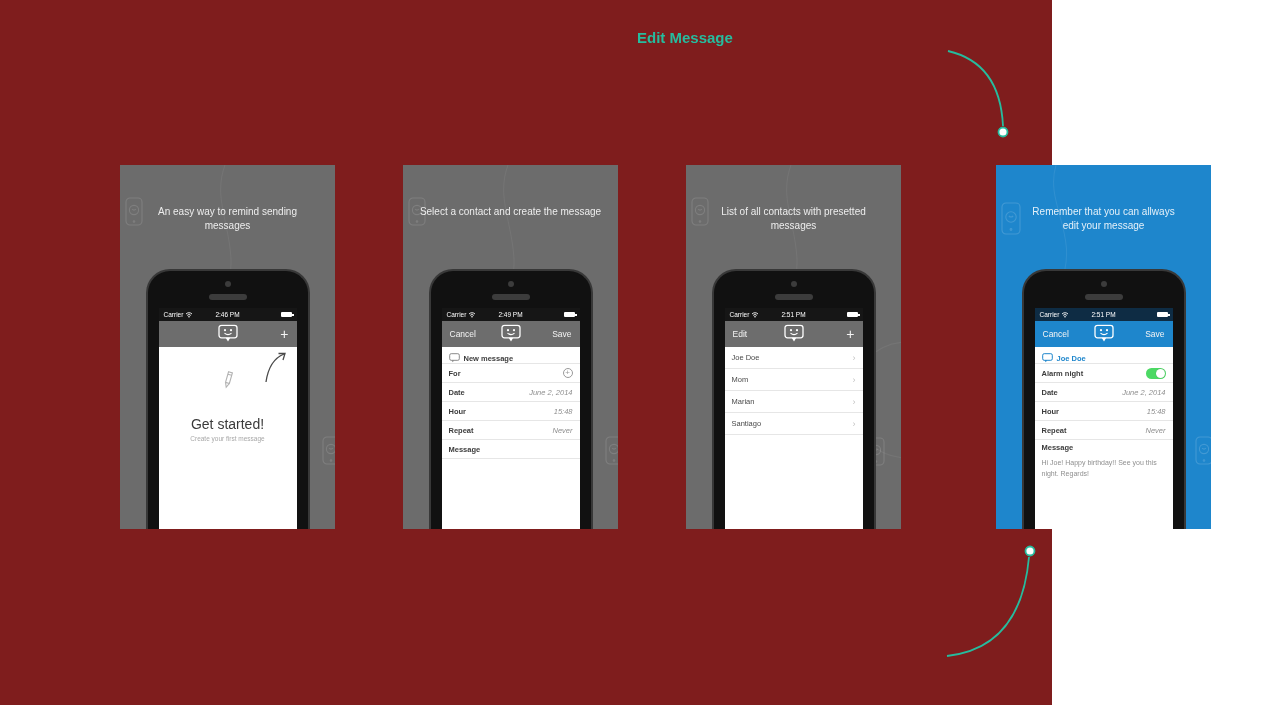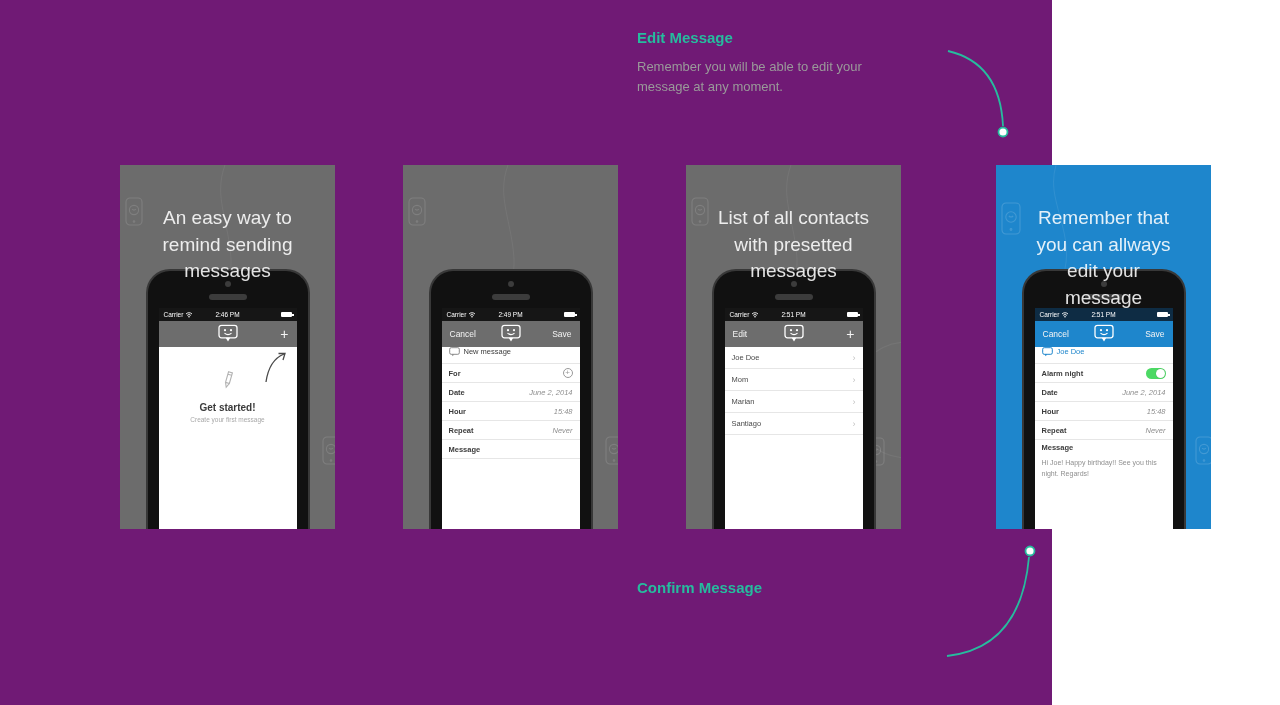--- a/index.html
+++ b/index.html
@@ -1,36 +1,36 @@
 <!DOCTYPE html>
 <html><head>
 <meta charset="utf-8">
 <style>
   * { margin:0; padding:0; box-sizing:border-box; }
   html,body { width:1280px; height:705px; background:#ffffff; overflow:hidden;
               font-family:"Liberation Sans", sans-serif; }
-  .stage { position:relative; width:1052px; height:705px; background:#701a75; }
+  .stage { position:relative; width:1052px; height:705px; background:#7f1d1d; }
 
   
   .note { position:absolute; left:637px; }
   .note-title { font-size:15px; font-weight:bold; color:#26bc9e; margin-bottom:11px; }
   .note-body  { font-size:13px; color:#9a9a9a; line-height:1.5; }
   .note-top    { top:29px;  width:262px; }
   .note-bottom { top:579px; width:300px; }
 
   
   .connectors { position:absolute; left:0; top:0; pointer-events:none; z-index:6; }
 
   
   .panel { position:absolute; top:165px; width:215px; height:364px; overflow:hidden; }
   .panel.gray { background:#6c6c6c; }
   .panel.blue { background:#1e86cc; }
   .pattern { position:absolute; left:0; top:0; z-index:1; }
   .panel-title { position:relative; z-index:3; margin-top:40px; padding:0 14px;
-                 text-align:center; font-size:19px; line-height:1.4;
+                 text-align:center; font-size:10px; line-height:1.4;
                  color:rgba(255,255,255,0.88); }
   .panel.blue .panel-title { padding:0 31px; }
 
   
   .phone { position:absolute; z-index:2; left:50%; transform:translateX(-50%);
            top:104px; width:164px; height:262px; background:#111;
            border:2px solid #383838; border-bottom:none;
            border-radius:24px 24px 0 0; }
   .camera  { position:absolute; top:10px; left:50%; transform:translateX(-50%);
              width:6px; height:6px; border-radius:50%; background:#3c3c3c; }
@@ -58,58 +58,56 @@
   .nav-plus { font-size:14px; font-weight:300; line-height:1; }
 
   .content { flex:1; background:#fff; position:relative; }
 
   
   .trow { display:flex; align-items:center; justify-content:space-between;
           padding:0 7px; height:19px; border-bottom:1px solid #e6e6e6;
           font-size:7.5px; }
   .trow .lbl { color:#3c3c3c; font-weight:bold;text-align:center; }
   .trow .val { color:#8f8f8f;font-style:italic; }
-  .bubble-row { display:flex; align-items:flex-start; gap:4px; height:17px;
+  .bubble-row { display:flex; align-items:flex-end; gap:4px; height:17px;
                 padding:0 7px; border-bottom:1px solid #e6e6e6; font-size:7.5px;
-                font-weight:normal; color:#3c3c3c; }
+                font-weight:bold; color:#3c3c3c; }
   .bubble-row.blue-name { color:#1e86cc; }
   .circle-plus { width:10px; height:10px; border:1px solid #9a9a9a; border-radius:50%;
                  color:#9a9a9a; display:flex; align-items:center; justify-content:center;
                  font-size:8px; line-height:1; font-weight:300; }
   .lrow { display:flex; align-items:center; justify-content:space-between;
           padding:0 7px; height:22px; border-bottom:1px solid #e6e6e6;
           font-size:7.5px; color:#4a4a4a; }
   .chev { color:#c2c2c2; font-size:9px; }
   .toggle { width:20px; height:11px; border-radius:6px; background:#4cd964;
             position:relative; }
   .toggle:after { content:""; position:absolute; right:1px; top:1px; width:9px;
                   height:9px; border-radius:50%; background:#fff;
                   box-shadow:0 0 1px rgba(0,0,0,.3); }
   .msg-label { padding:0 7px; height:15px; display:flex; align-items:center;
                font-size:7.5px; font-weight:bold; color:#3c3c3c; }
   .msg-text { padding:3px 7px 0; font-size:7px; color:#8f8f8f; line-height:1.55; }
 
   
   .empty-state { text-align:center; padding-top:22px; }
-  .get-started { font-size:10px; font-weight:bold; color:#3a3a3a; margin-top:5px; }
+  .get-started { font-size:14px; font-weight:normal; color:#3a3a3a; margin-top:19px; }
   .get-started-sub { font-size:6.5px; color:#a8a8a8; margin-top:3px; }
   .arrow-up { position:absolute; top:3px; right:7px; }
 </style>
 </head>
 <body>
 
 <div class="stage">
 
   <div class="note note-top">
     <div class="note-title">Edit Message</div>
-    <div class="note-body">Remember you will be able to edit your message at any moment.</div>
   </div>
 
   <div class="note note-bottom">
-    <div class="note-title">Confirm Message</div>
   </div>
 
   <svg class="connectors" width="1280" height="705">
     <path d="M948,51 Q1000,63 1003,126" fill="none" stroke="#26bc9e" stroke-width="1.8"></path>
     <circle cx="1003" cy="132" r="4.5" fill="#fff" stroke="#26bc9e" stroke-width="1.8"></circle>
     <circle cx="1030" cy="551" r="4.5" fill="#fff" stroke="#26bc9e" stroke-width="1.8"></circle>
     <path d="M1029,557 Q1021,648 947,656" fill="none" stroke="#26bc9e" stroke-width="1.8"></path>
   </svg>
 
   <div class="panel gray" style="left:120px">
@@ -188,20 +186,21 @@
           </g>
         <g transform="translate(203,272)">
             <rect x="0" y="0" width="16" height="27" rx="4"></rect>
             <circle cx="8" cy="12" r="4.6"></circle>
             <path d="M6 11.2 q2 1.8 4 0"></path>
             <circle cx="8" cy="23.5" r="0.8"></circle>
           </g>
         <path d="M105 0 C88 45 128 80 102 140 C82 190 118 240 96 320" stroke="rgba(255,255,255,0.06)"></path>
       </g>
     </svg>
+    <div class="panel-title">Select a contact and create the message</div>
     <div class="phone">
       <div class="camera"></div>
       <div class="speaker"></div>
       <div class="screen">
         <div class="statusbar">
           <span class="sb-left">
               <span>Carrier</span>
             <svg width="8" height="7" viewBox="0 0 8 7">
                 <path d="M1 3 a4.2 4.2 0 0 1 6 0 M2.2 4.4 a2.5 2.5 0 0 1 3.6 0" stroke="#fff" fill="none" stroke-width="0.9"></path>
                 <circle cx="4" cy="5.8" r="0.8" fill="#fff"></circle>

